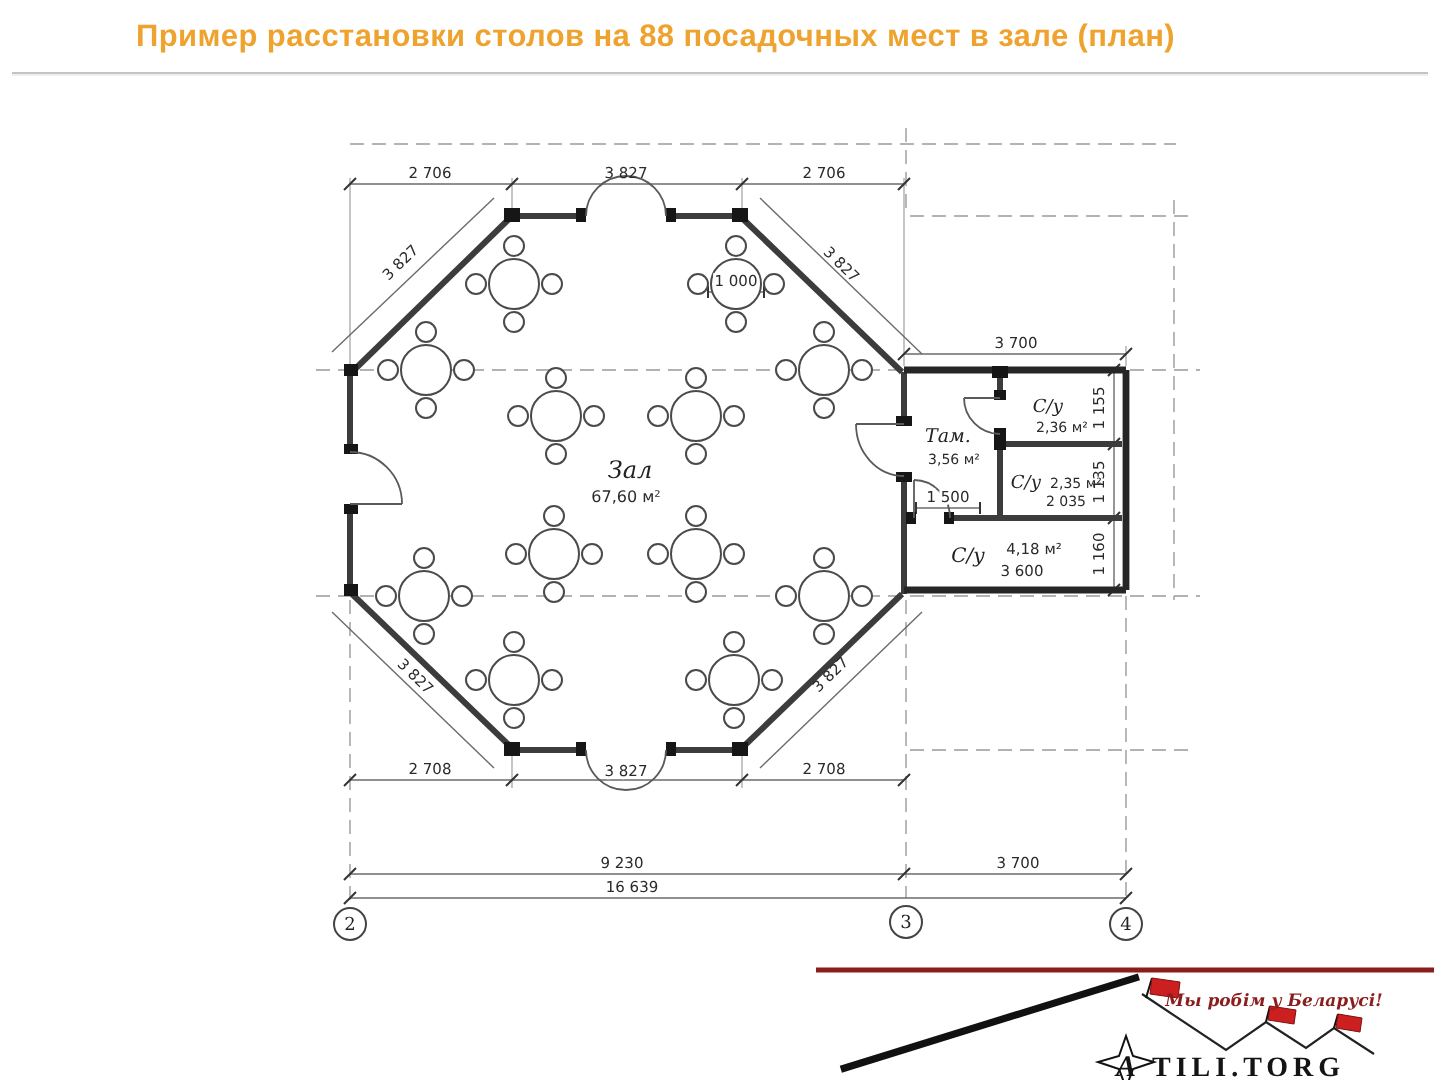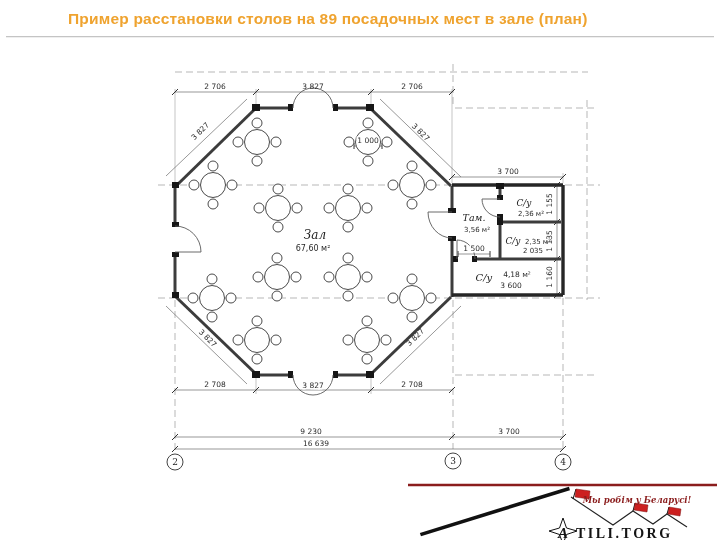--- a/index.html
+++ b/index.html
@@ -40,21 +40,21 @@
   .flag{fill:#CC1F1F;stroke:#7d0f0f;stroke-width:0.5;}
   .pole{stroke:#111;stroke-width:1;}
   .slogan{font-family:"DejaVu Serif",serif;font-style:italic;font-weight:bold;font-size:8.5px;fill:#8B1D1D;}
   .brand{font-family:"Liberation Serif",serif;font-weight:bold;font-size:14px;letter-spacing:2.5px;fill:#141414;}
   .brandA{font-family:"Liberation Serif",serif;font-weight:bold;font-style:italic;font-size:15px;fill:#141414;}
   .star{stroke:#111;stroke-width:1;fill:#fff;}
 </style>
 </head>
 <body>
 
-<div class="slide-title">Пример расстановки столов на 89 посадочных мест в зале (план)</div>
+<div class="slide-title">Пример расстановки столов на 88 посадочных мест в зале (план)</div>
 <div class="title-rule"></div>
 
 <svg class="plan" width="720" height="540" viewBox="0 0 720 540">
 
   <g>
     <line class="dash" x1="175" y1="72" x2="588" y2="72"></line>
     <line class="dash" x1="158" y1="185" x2="600" y2="185"></line>
     <line class="dash" x1="158" y1="298" x2="600" y2="298"></line>
     <line class="dash" x1="455" y1="108" x2="596" y2="108"></line>
     <line class="dash" x1="455" y1="375" x2="596" y2="375"></line>

